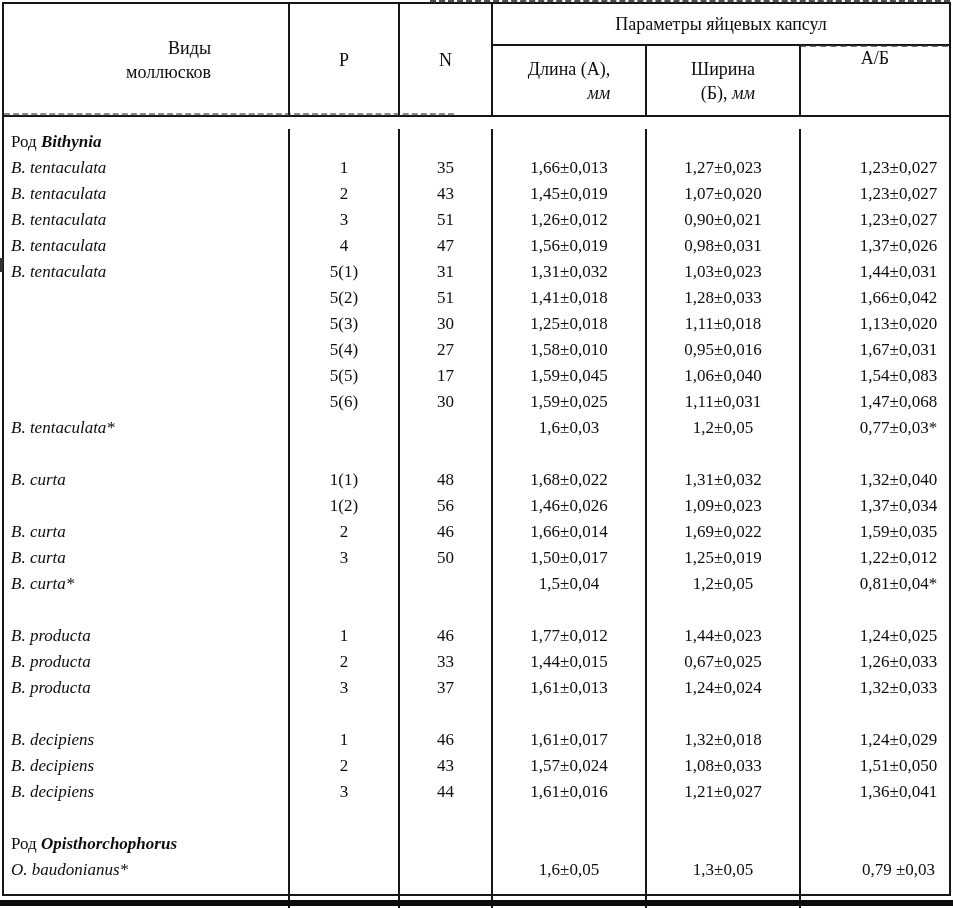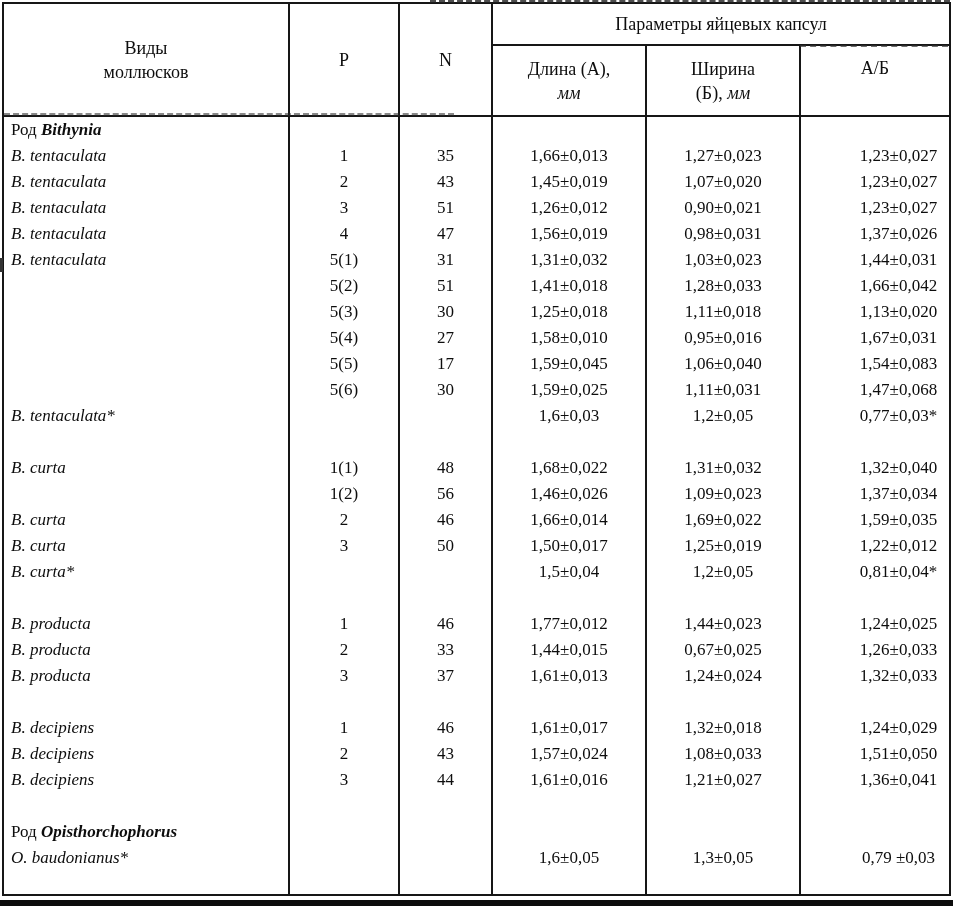--- a/index.html
+++ b/index.html
@@ -14,33 +14,33 @@
     border:2px solid #161616; background:#fff;
   }
   
   .thead {
     display:grid; height:113px;
     grid-template-columns:286px 110px 93px 154px 154px 148px;
     grid-template-rows:42px 69px;
     border-bottom:2px solid #161616;
     font-size:18px;
   }
-  .hcell { display:flex; align-items:center; justify-content:center; text-align:center; line-height:24px; }
+  .hcell { display:flex; align-items:center; justify-content:center; text-align:right; line-height:24px; }
   .bR { border-right:2px solid #161616; }
   .h-species { grid-row:1/3; grid-column:1; }
   .h-species .wrap { max-width:130px; }
   .h-p { grid-row:1/3; grid-column:2; }
   .h-n { grid-row:1/3; grid-column:3; }
   .h-group { grid-row:1; grid-column:4/7; border-bottom:2px solid #161616; }
   .h-len { grid-row:2; grid-column:4; }
   .h-wid { grid-row:2; grid-column:5; }
-  .h-ratio { grid-row:2; grid-column:6; align-items:flex-start; padding-top:10px; }
+  .h-ratio { grid-row:2; grid-column:6; align-items:flex-start; }
   .unit { font-style:italic; }
   
-  .tbody { display:flex; flex-direction:column; height:779px; }
+  .tbody { display:flex; flex-direction:column; height:779px;margin-top:12px; }
   .row {
     display:grid; height:26px; flex:0 0 26px;
     grid-template-columns:286px 110px 93px 154px 154px 148px;
     font-size:17px;
   }
   .row.grow { flex:1 1 auto; }
   .c { border-right:2px solid #161616; line-height:26px; overflow:hidden; white-space:nowrap; }
   .c:last-child { border-right:none;padding-left:47px; }
   .c.num { text-align:center; }
   .c.species { padding-left:7px; font-style:italic; }

